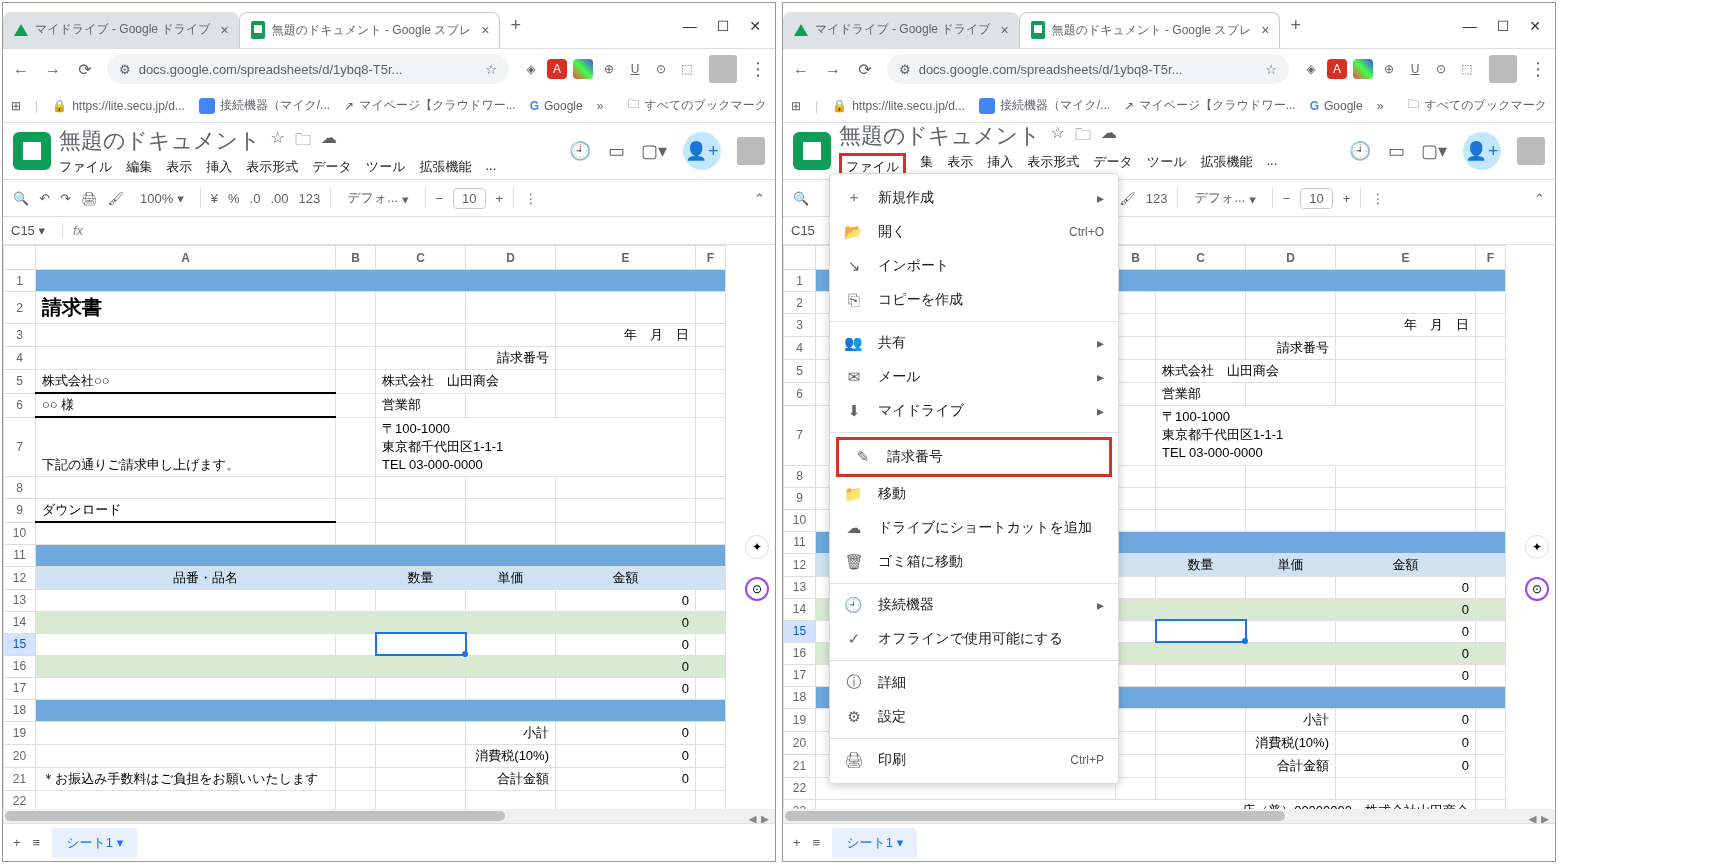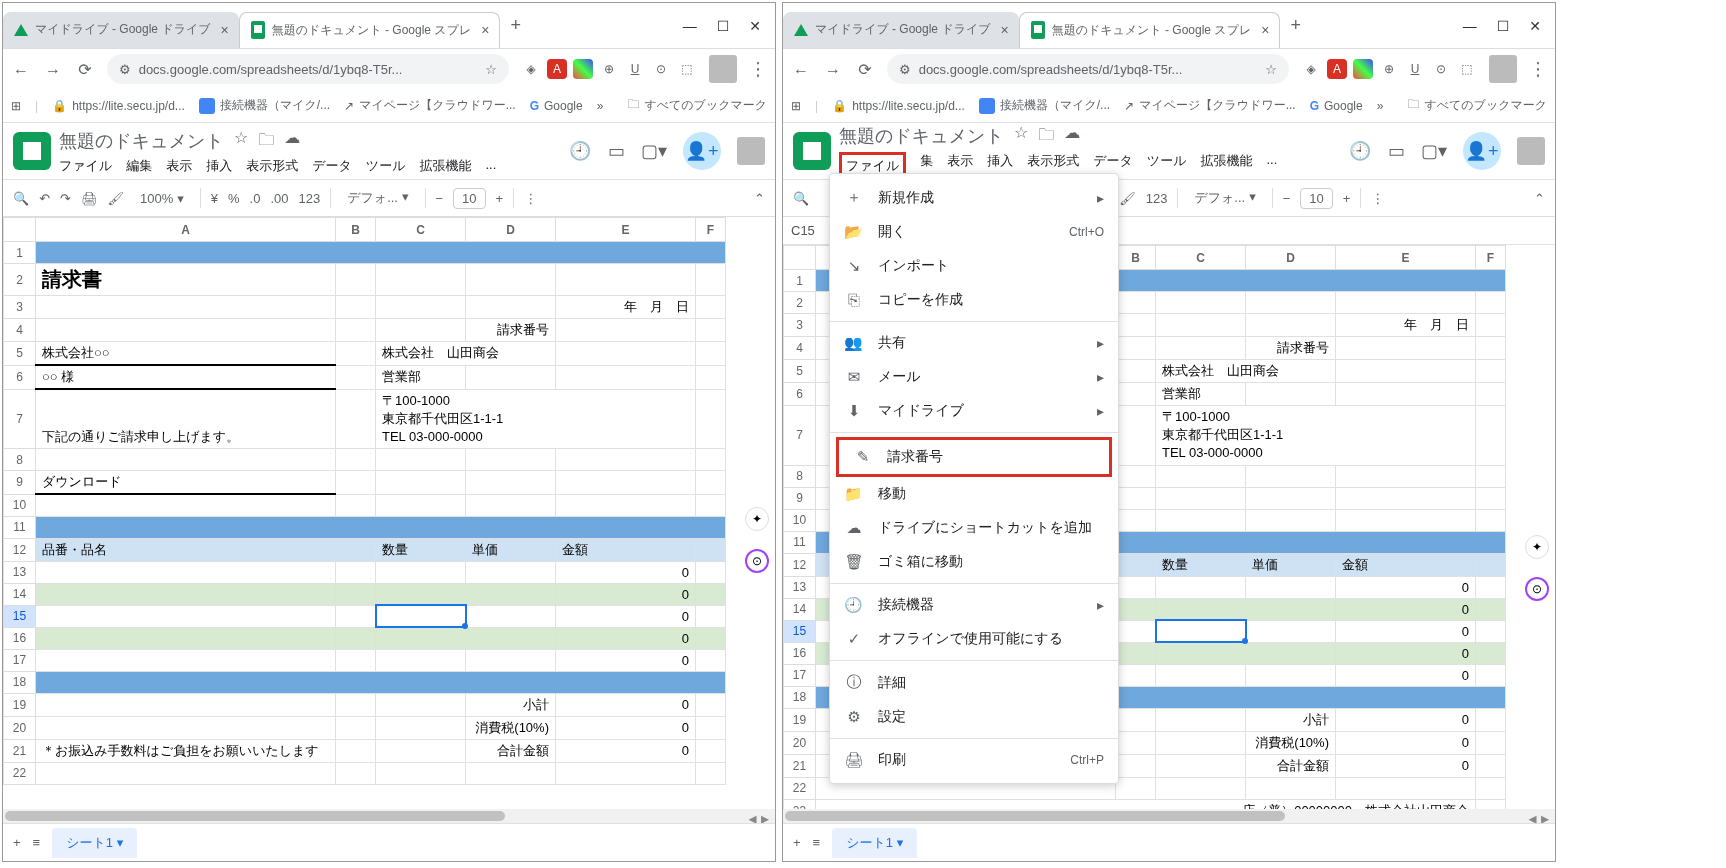--- a/index.html
+++ b/index.html
@@ -23,42 +23,42 @@
 .ext-ico{width:20px;height:20px;border-radius:4px;display:flex;align-items:center;justify-content:center;font-size:12px}
 .avatar-sq{width:28px;height:28px;background:#bbb;border-radius:3px}
 .kebab{font-size:18px;color:#5f6368}
 .bookbar{height:34px;display:flex;align-items:center;padding:0 8px;gap:14px;font-size:12px;color:#5f6368;border-bottom:1px solid #e0e0e0}
 .bm-item{display:flex;align-items:center;gap:5px}
 .bm-ico{width:16px;height:16px;background:#ddd;border-radius:3px}
 .bm-folder{margin-left:auto;display:flex;align-items:center;gap:5px}
 .header{height:56px;display:flex;align-items:center;padding:0 10px;gap:8px}
 .sheets-logo{width:38px;height:38px;background:#0f9d58;border-radius:6px;display:flex;align-items:center;justify-content:center}
 .sheets-logo::after{content:"";width:18px;height:18px;background:#fff}
-.doc-title{font-size:18px;color:#5f6368}
+.doc-title{font-size:22px;color:#5f6368}
 .title-icons{display:flex;gap:10px;color:#5f6368;font-size:16px}
 .header-right{margin-left:auto;display:flex;align-items:center;gap:16px;color:#5f6368;font-size:18px}
 .share-btn{width:38px;height:38px;background:#c2e7ff;border-radius:50%;display:flex;align-items:center;justify-content:center;color:#1a73e8}
 .menubar{display:flex;gap:14px;padding:0 48px 6px;font-size:13px;color:#202124}
 .menubar span{cursor:pointer}
 .menu-hl{border:3px solid #d93025;padding:2px 4px}
 .toolbar{height:38px;border-top:1px solid #e0e0e0;border-bottom:1px solid #ddd;display:flex;align-items:center;padding:0 10px;gap:10px;font-size:13px;color:#5f6368}
 .tb-sep{width:1px;height:20px;background:#ddd}
-.tb-pill{display:flex;align-items:flex-start;gap:4px;padding:2px 6px}
+.tb-pill{display:flex;align-items:flex-end;gap:4px;padding:2px 6px}
 .fontsize-box{border:1px solid #ccc;padding:2px 8px;border-radius:4px}
 .cellref{height:28px;display:flex;align-items:center;border-bottom:1px solid #e0e0e0}
 .ref-box{width:60px;padding:0 8px;font-size:13px;color:#555;border-right:1px solid #ddd}
 .fx-box{padding:0 10px;font-style:italic;color:#888;font-size:13px}
 .grid{flex:1;overflow:auto;position:relative}
 table{border-collapse:collapse;font-size:13px}
 .colhdr{background:#fff;border:1px solid #ddd;text-align:center;color:#666;font-size:12px;height:24px}
 .rowhdr{background:#fff;border:1px solid #ddd;text-align:center;color:#666;font-size:12px;width:32px}
 .rowhdr.sel{background:#d3e3fd;color:#0b57d0}
 td{border:1px solid #e0e0e0;padding:2px 6px;height:22px;vertical-align:middle}
 td.r{text-align:right}
-td.c{text-align:left}
+td.c{text-align:center}
 .row-blue{background:#6fa8dc}
 .row-lblue{background:#cfe2f3}
 .row-grn{background:#d9ead3}
 .big-title{font-size:20px;font-weight:bold}
 .underlined{border-bottom:2px solid #000}
 .sel-cell{border:2px solid #1a73e8 !important;position:relative}
 .sel-cell::after{content:"";position:absolute;right:-3px;bottom:-3px;width:6px;height:6px;background:#1a73e8;border-radius:50%}
 .side-badge{position:absolute;right:6px;width:24px;height:24px;border-radius:50%;background:#fff;border:1px solid #ddd;display:flex;align-items:center;justify-content:center;font-size:12px}
 .sheetbar{height:38px;border-top:1px solid #e0e0e0;display:flex;align-items:center;padding:0 10px;gap:12px;font-size:13px;color:#5f6368}
 .sheet-tab{background:#e8f0fe;color:#1a73e8;padding:6px 14px;border-radius:4px 4px 0 0}
@@ -194,20 +194,25 @@
     <span class="tb-pill"><span>デフォ...</span> ▾</span>
     <span class="tb-sep"></span>
     <span>−</span>
     <span class="fontsize-box">10</span>
     <span>+</span>
     <span class="tb-sep"></span>
     <span>⋮</span>
     <span style="margin-left:auto">⌃</span>
   </div>
 
+  <div class="cellref">
+    <div class="ref-box"><span>C15</span> ▾</div>
+    <div class="fx-box">fx</div>
+    <div style="flex:1"></div>
+  </div>
 
   <div class="grid">
     <table>
       <tbody>
           <tr>
             <th class="colhdr" style="width:32px"></th>
             <th class="colhdr" style="width:300px">A</th>
             <th class="colhdr" style="width:40px">B</th>
             <th class="colhdr" style="width:90px">C</th>
             <th class="colhdr" style="width:90px">D</th>

